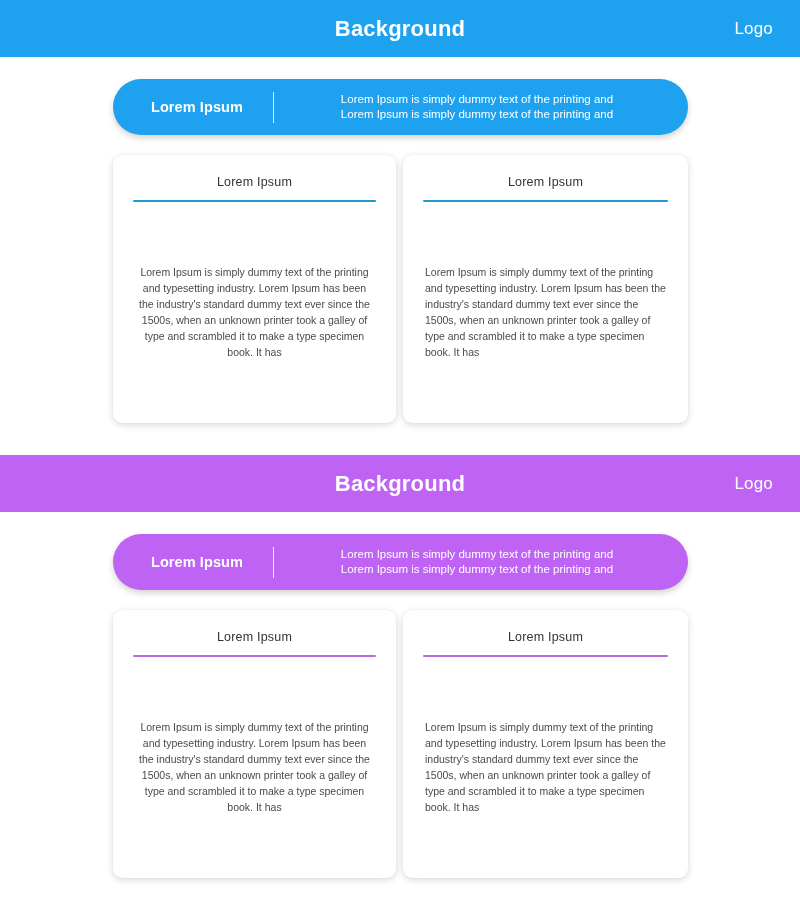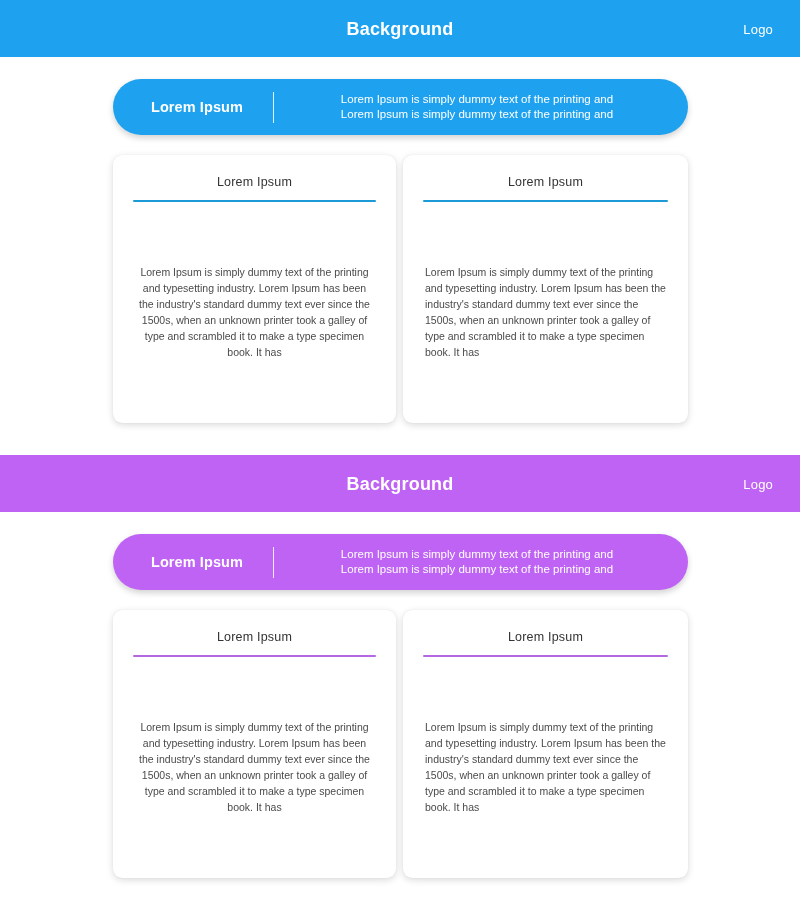--- a/index.html
+++ b/index.html
@@ -33,32 +33,32 @@
     position: relative;
     width: 100%;
     height: 57px;
     display: flex;
     align-items: center;
     justify-content: center;
     box-sizing: border-box;
   }
   .bar .bar-title {
     color: #ffffff;
-    font-size: 18px;
+    font-size: 22px;
     font-weight: bold;
     letter-spacing: 0.2px;
     line-height: 1;
   }
   .bar .bar-logo {
     position: absolute;
     right: 27px;
     top: 50%;
     transform: translateY(-50%);
     color: #ffffff;
-    font-size: 13px;
+    font-size: 17px;
     font-weight: normal;
     letter-spacing: 0.2px;
   }
 
   
   .banner-wrap {
     position: relative;
     padding-top: 22px;
     height: 76px;
     box-sizing: content-box;

